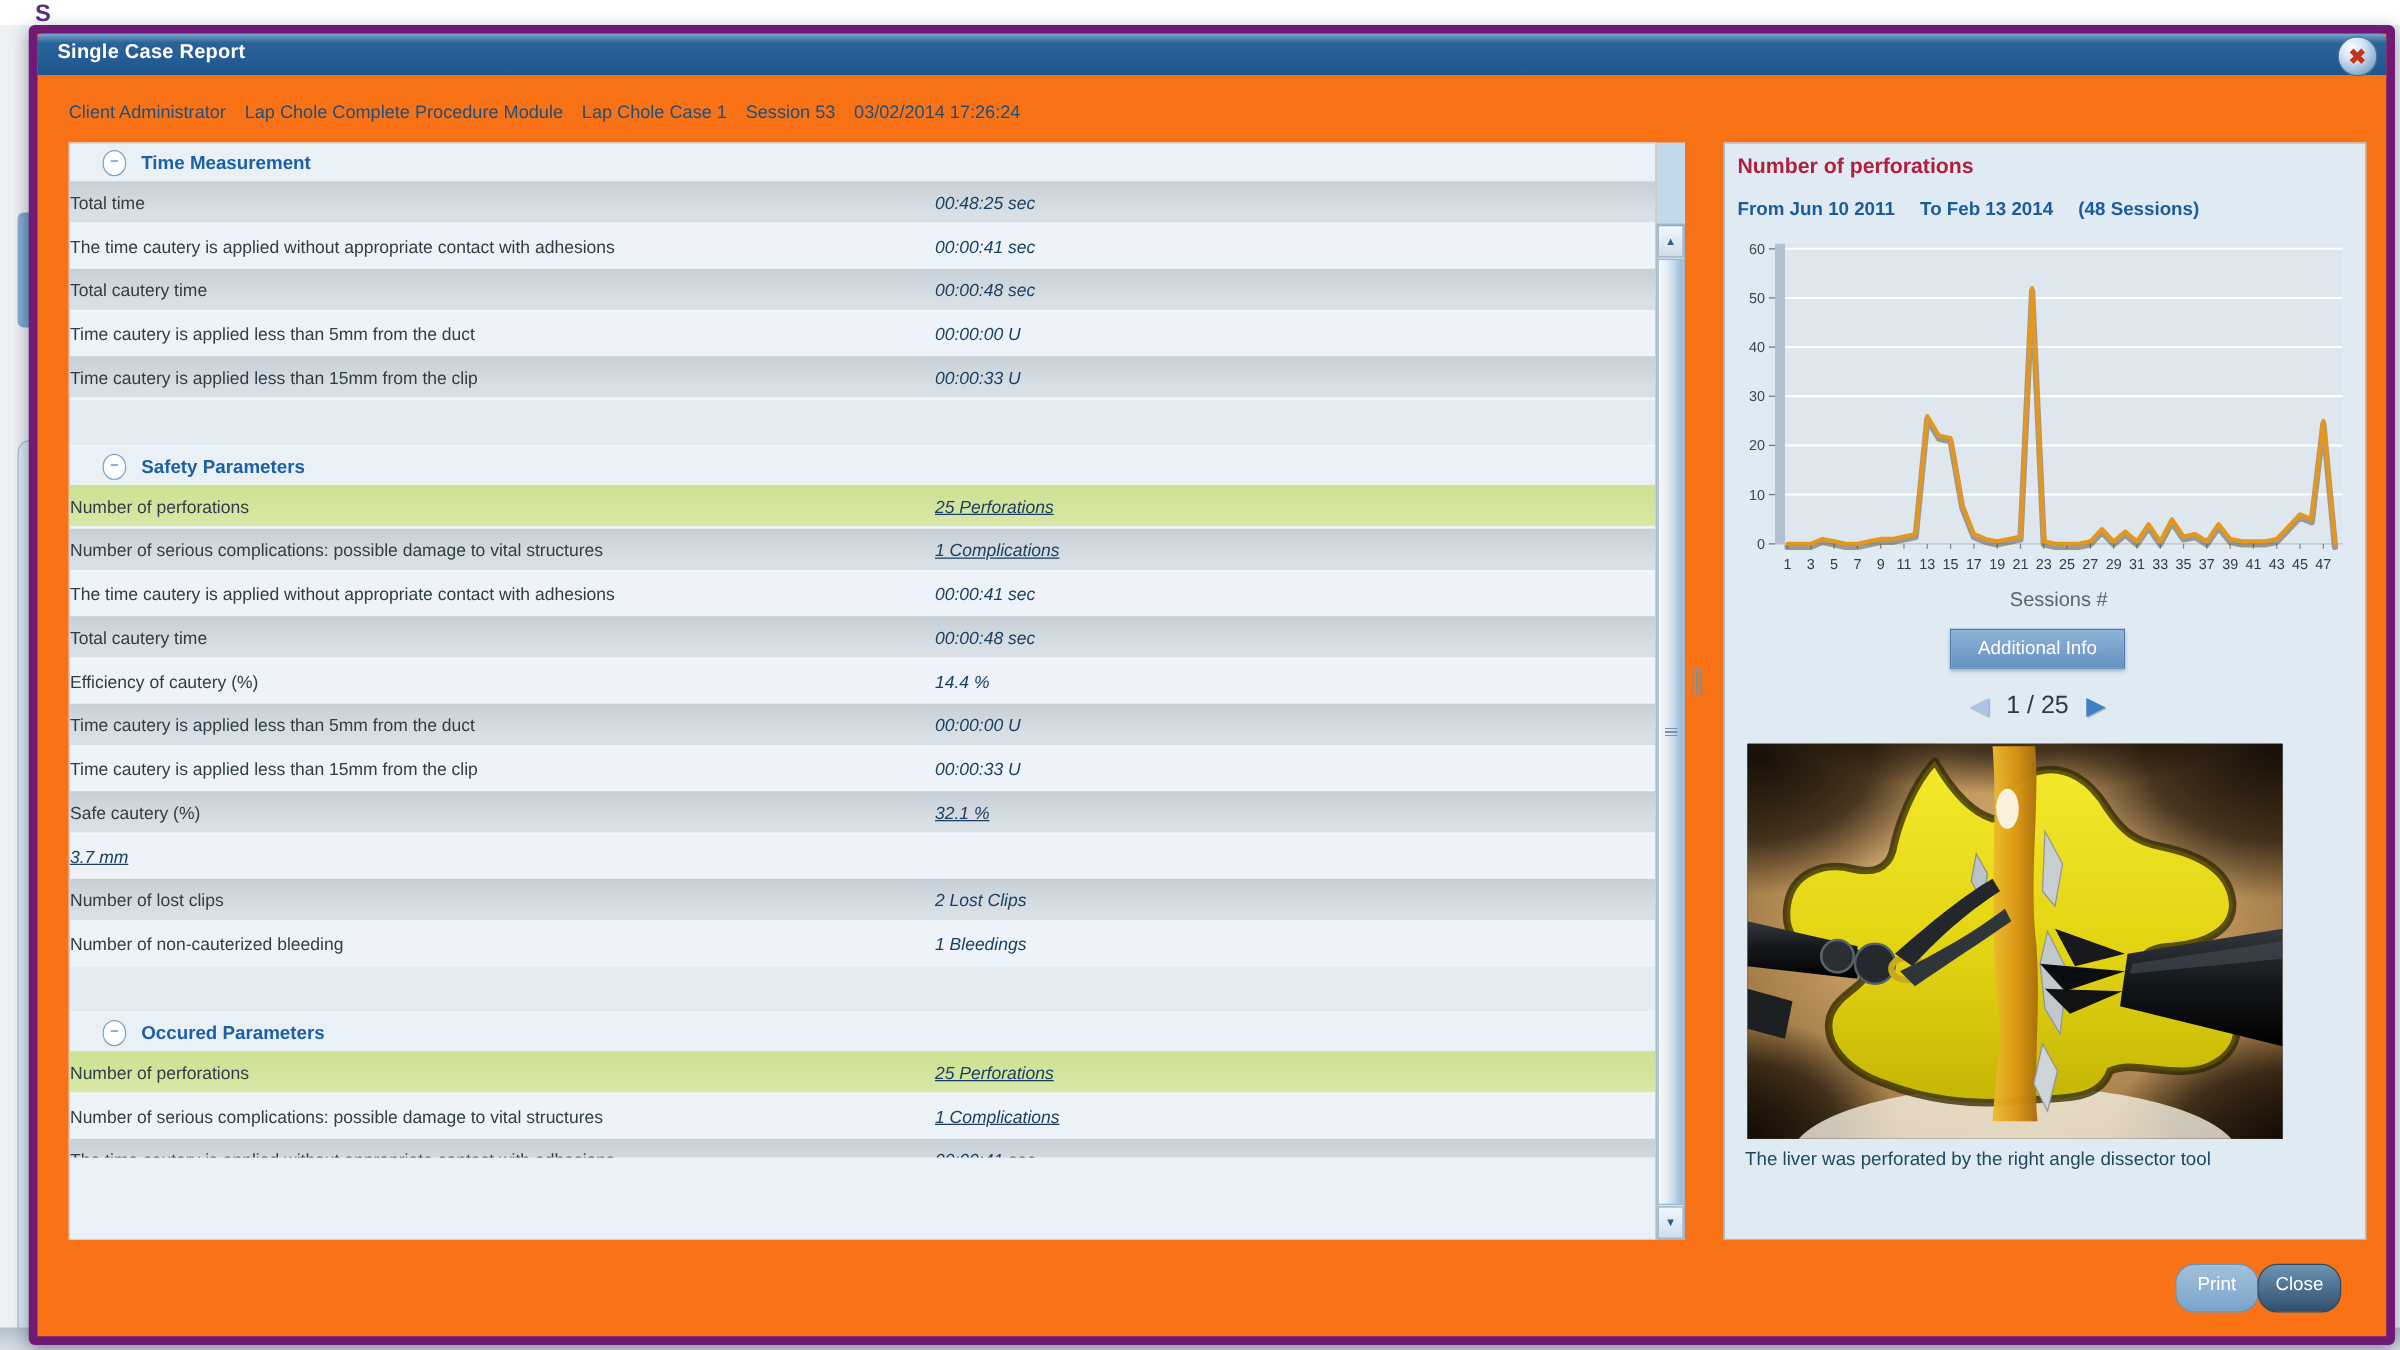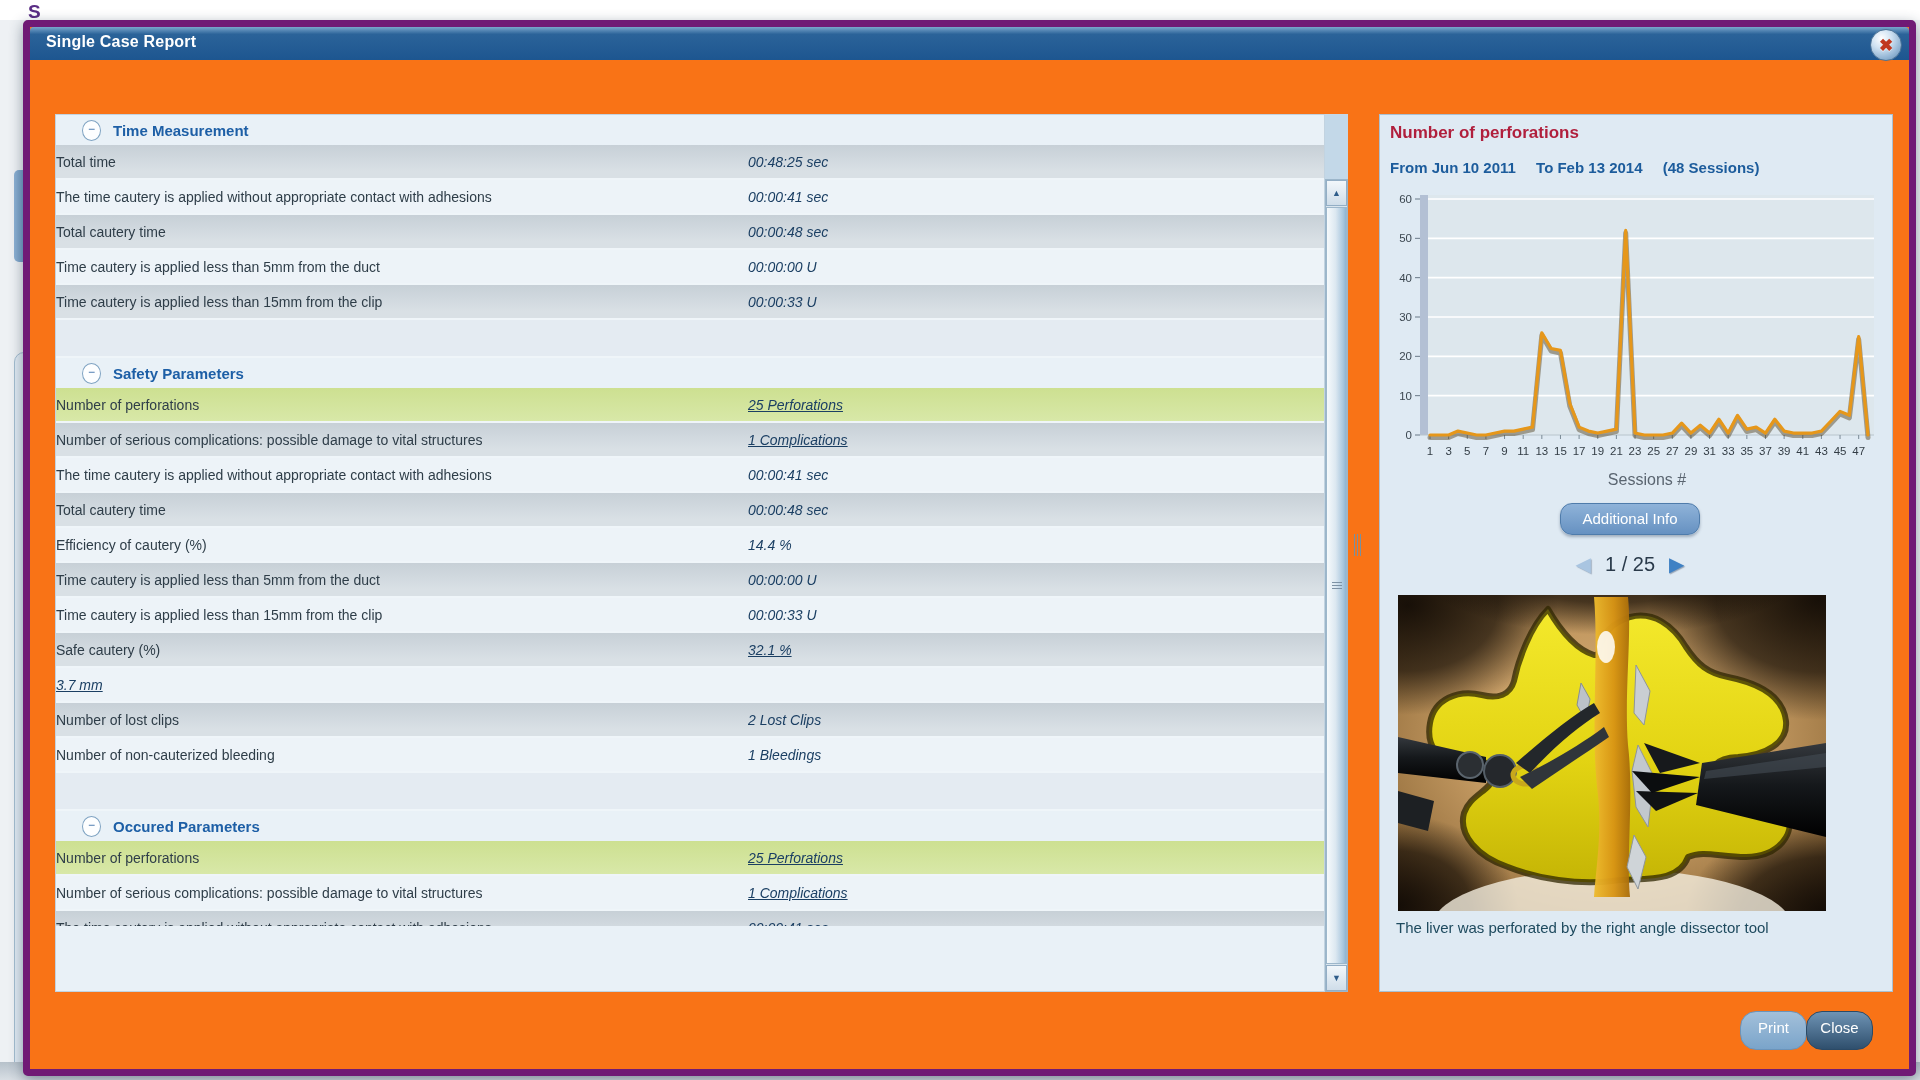--- a/index.html
+++ b/index.html
@@ -77,21 +77,21 @@
   .splitter{position:absolute;left:1324px;top:507px;width:8px;height:22px;cursor:col-resize;
     background:repeating-linear-gradient(90deg,#78909f 0 1px,transparent 1px 3px);}
 
   
   .panel{position:absolute;left:1349px;top:87px;width:514px;height:878px;background:#dfeaf3;
     border:1px solid #a9c0d2;box-sizing:border-box;}
   .panel-title{position:absolute;left:10px;top:8px;font-size:17px;font-weight:bold;color:#b01f3c;}
   .panel-range{position:absolute;left:10px;top:44px;font-size:15px;font-weight:bold;color:#1c5c9c;}
   .panel-range span{margin-right:16px;}
   .chart-box{position:absolute;left:4px;top:70px;width:504px;height:308px;}
-  .addl-btn{position:absolute;left:180px;top:388px;width:138px;height:30px;border-radius:12px;
+  .addl-btn{position:absolute;left:180px;top:388px;width:138px;height:30px;border-radius:0;
     background:linear-gradient(180deg,#8fb3d9,#6691c1);border:1px solid #4f7cab;
     color:#fff;font-size:15px;text-align:center;line-height:29px;cursor:pointer;
     box-shadow:0 2px 3px rgba(40,60,90,.35);}
   .pager{position:absolute;left:172px;top:434px;width:156px;height:30px;display:flex;
     align-items:center;justify-content:center;gap:14px;}
   .pager .prev{color:#a9c5e1;font-size:20px;cursor:pointer;text-shadow:1px 1px 1px rgba(60,80,110,.4);}
   .pager .next{color:#3f81c4;font-size:20px;cursor:pointer;text-shadow:1px 1px 1px rgba(40,60,90,.4);}
   .pager .pcount{color:#2a3a4a;font-size:20px;}
   .snapshot{position:absolute;left:18px;top:480px;width:428px;height:316px;background:#000;}
   .caption{position:absolute;left:16px;top:804px;font-size:15px;color:#1e4a5e;}
@@ -114,20 +114,21 @@
 <div class="bg-left-button"></div>
 <div class="bg-left-tab"></div>
 <div class="bg-bottom-strip"></div>
 
 <div class="dialog">
   <div class="titlebar">
     <span class="title">Single Case Report</span>
     <div class="close-ball">✖</div>
   </div>
 
+  <div class="breadcrumb"><span>Client Administrator</span><span>Lap Chole Complete Procedure Module</span><span>Lap Chole Case 1</span><span>Session 53</span><span>03/02/2014 17:26:24</span></div>
 
   <div class="table-wrap">
     <div class="tbody">
         <div class="sec-row">
           <div class="sec-toggle">−</div>
           <span class="sec-title">Time Measurement</span>
         </div>
         <div class="trow dark">
           <div class="cell-metric">Total time</div>
           <div class="cell-result"><span>00:48:25 sec</span></div>

